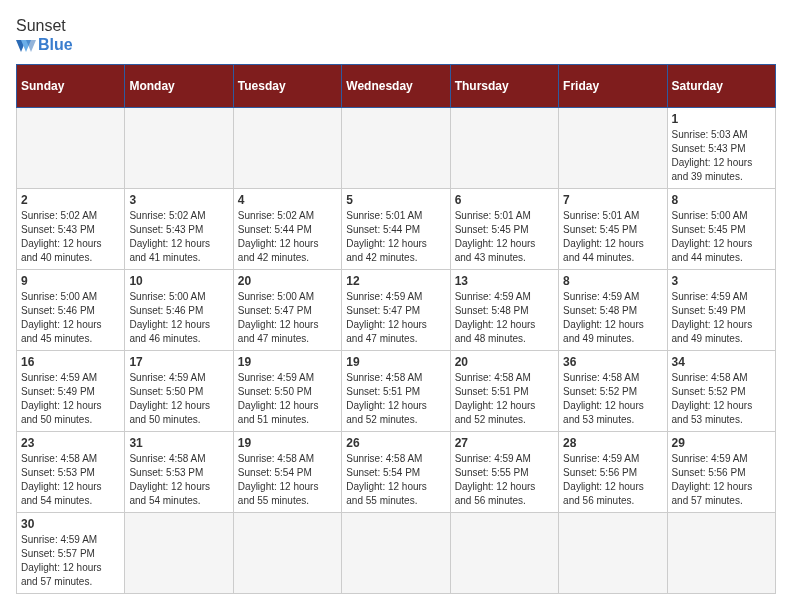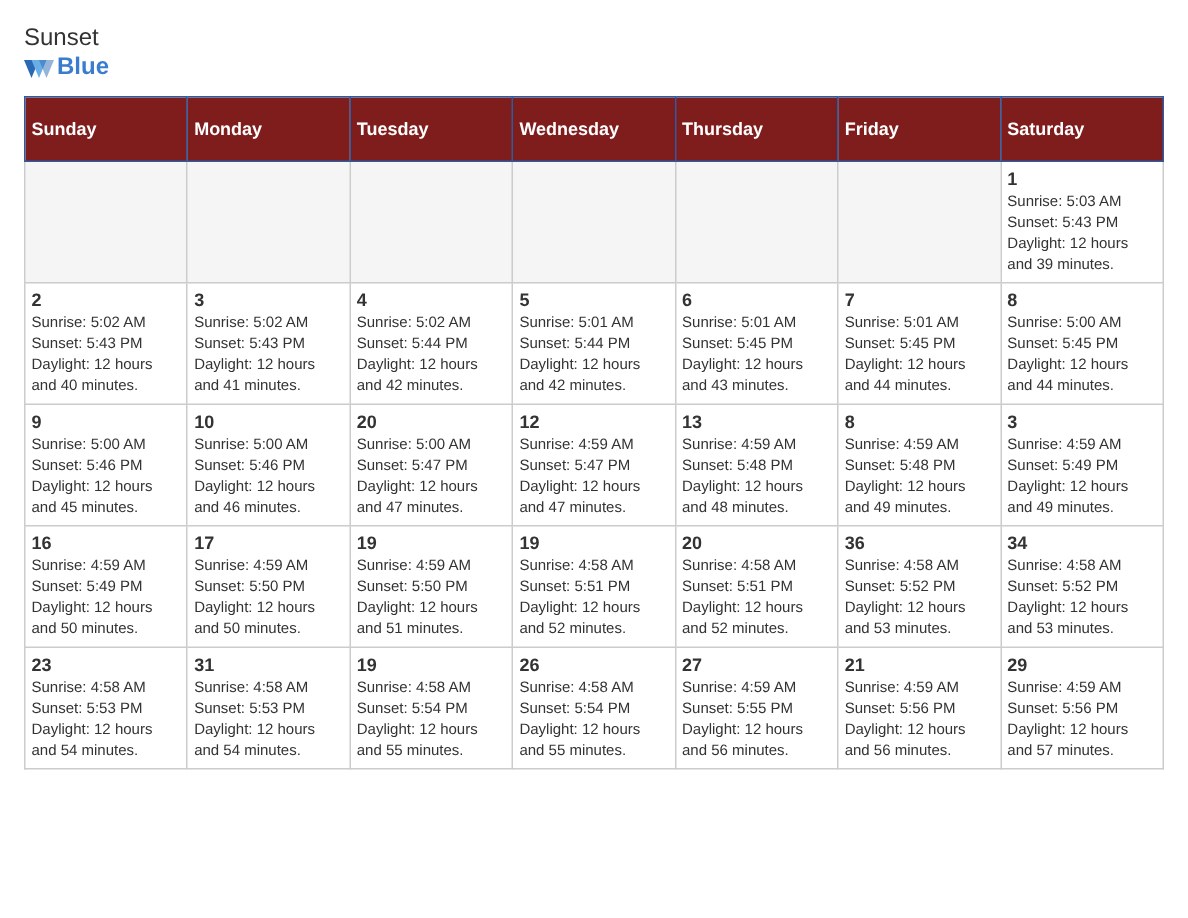--- a/index.html
+++ b/index.html
@@ -284,26 +284,40 @@
 Sunset: 5:54 PM
 Daylight: 12 hours and 55 minutes.</div>
         </td>
         <td>
           <span class="day-number">27</span>
           <div class="day-info" style="white-space: pre-line;">Sunrise: 4:59 AM
 Sunset: 5:55 PM
 Daylight: 12 hours and 56 minutes.</div>
         </td>
         <td>
-          <span class="day-number">21</span>
+          <span class="day-number">28</span>
           <div class="day-info" style="white-space: pre-line;">Sunrise: 4:59 AM
 Sunset: 5:56 PM
 Daylight: 12 hours and 56 minutes.</div>
         </td>
         <td>
           <span class="day-number">29</span>
           <div class="day-info" style="white-space: pre-line;">Sunrise: 4:59 AM
 Sunset: 5:56 PM
 Daylight: 12 hours and 57 minutes.</div>
         </td>
+      </tr>
+      <tr class="last-row">
+        <td>
+          <span class="day-number">30</span>
+          <div class="day-info" style="white-space: pre-line;">Sunrise: 4:59 AM
+Sunset: 5:57 PM
+Daylight: 12 hours and 57 minutes.</div>
+        </td>
+        <td class="empty"></td>
+        <td class="empty"></td>
+        <td class="empty"></td>
+        <td class="empty"></td>
+        <td class="empty"></td>
+        <td class="empty"></td>
       </tr>
     </tbody>
 </table>
 
 </body></html>

